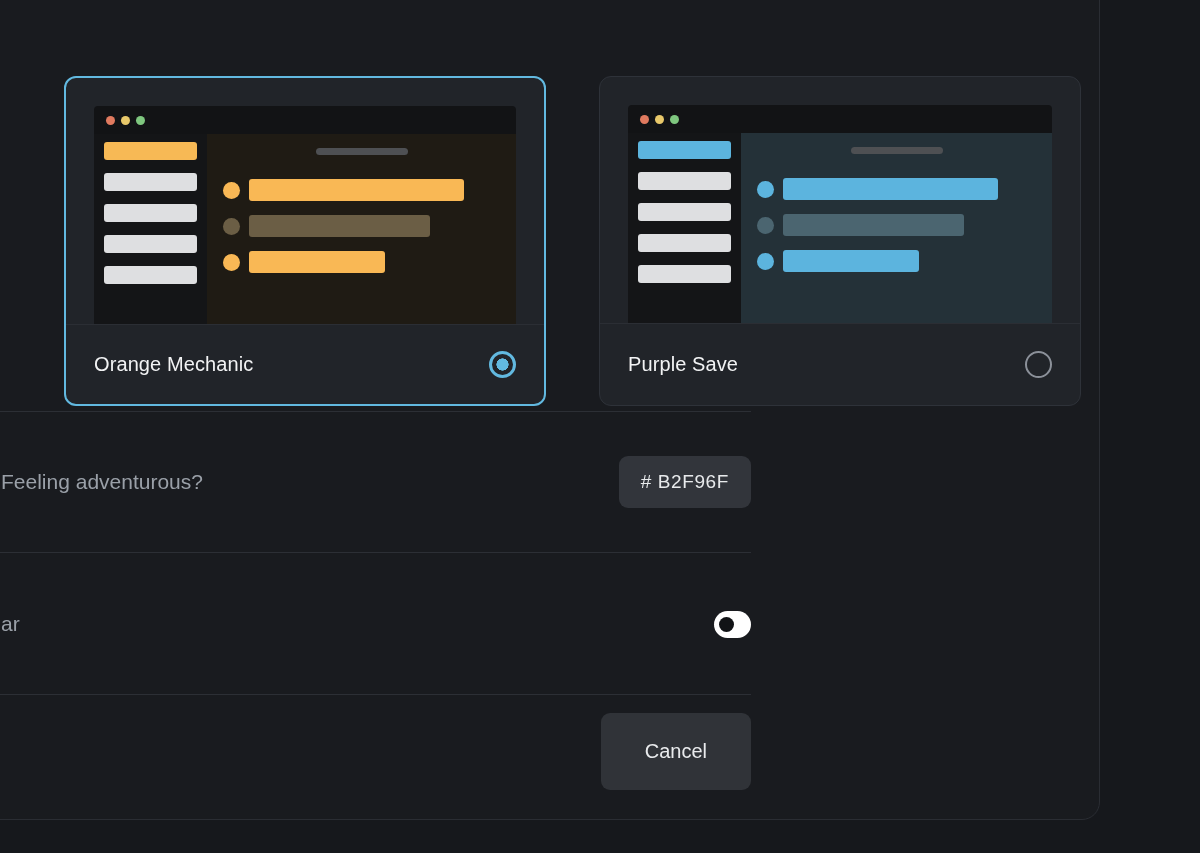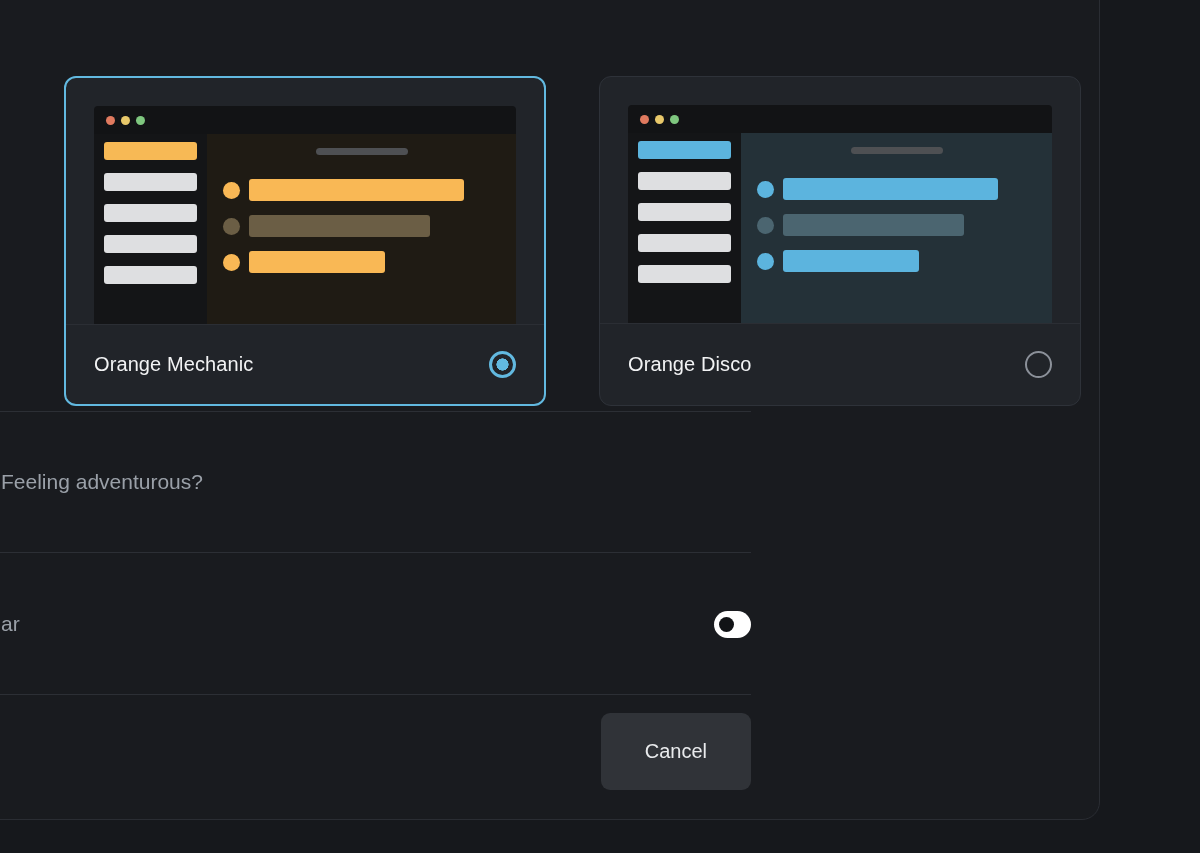--- a/index.html
+++ b/index.html
@@ -234,30 +234,31 @@
               <span class="pv-bar" style="background:#4b6570;width:181px"></span>
             </div>
             <div class="pv-item">
               <span class="pv-avatar" style="background:#5cb4de"></span>
               <span class="pv-bar" style="background:#5cb4de;width:136px"></span>
             </div>
           </div>
         </div>
       </div>
       <div class="card-footer">
-        <span class="card-label">Orange Disco</span>
+        <span class="card-label">Purple Save</span>
         <span class="radio off"></span>
       </div>
     </div>
   </div>
 
   <div class="divider" style="position:absolute;left:0;top:640px;"></div>
 
   <div id="row-random">
     <span class="row-label">Feeling adventurous?</span>
+    <span class="hex-chip"># B2F96F</span>
   </div>
 
   <div class="divider" style="position:absolute;left:0;top:781px;"></div>
 
   <div id="row-toggle">
     <span class="row-label">ar</span>
     <span class="toggle">
       <span class="knob"></span>
     </span>
   </div>

